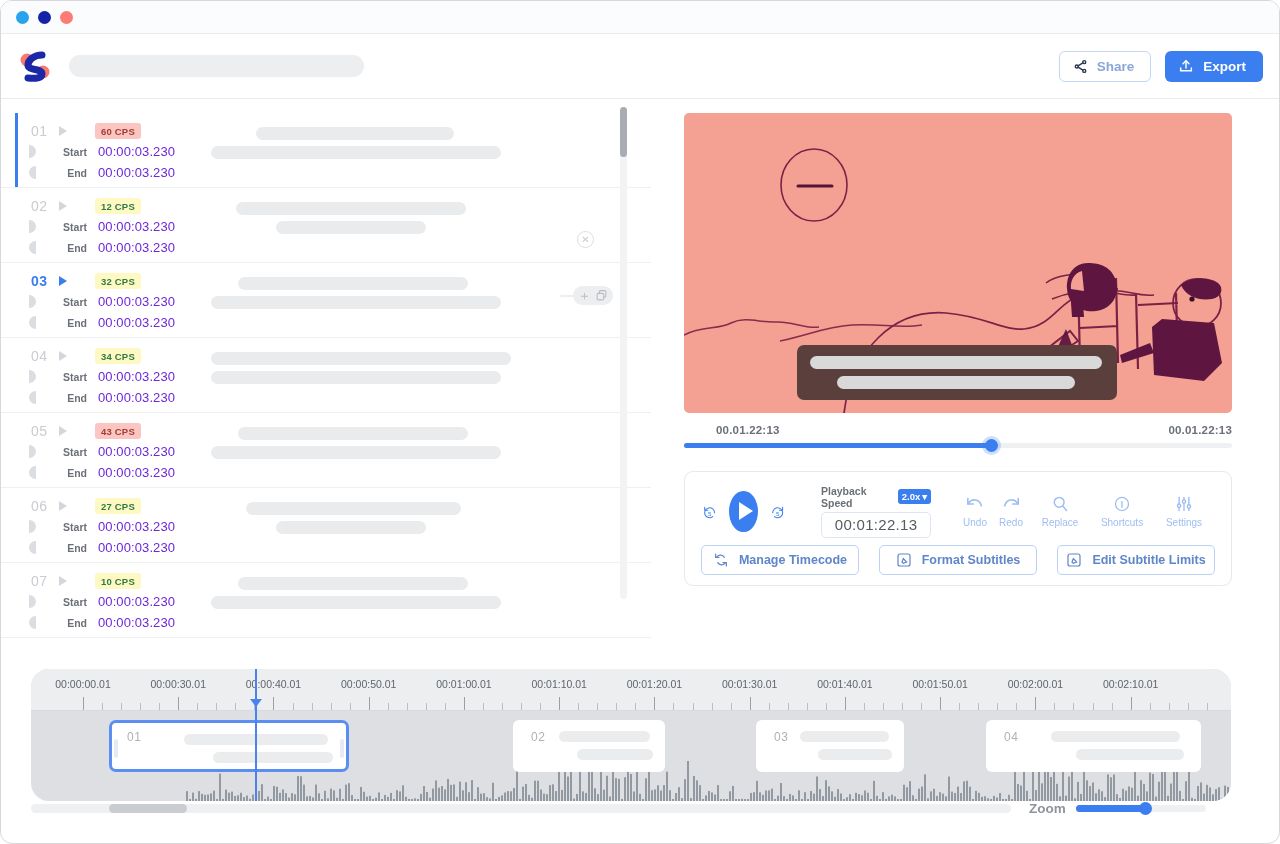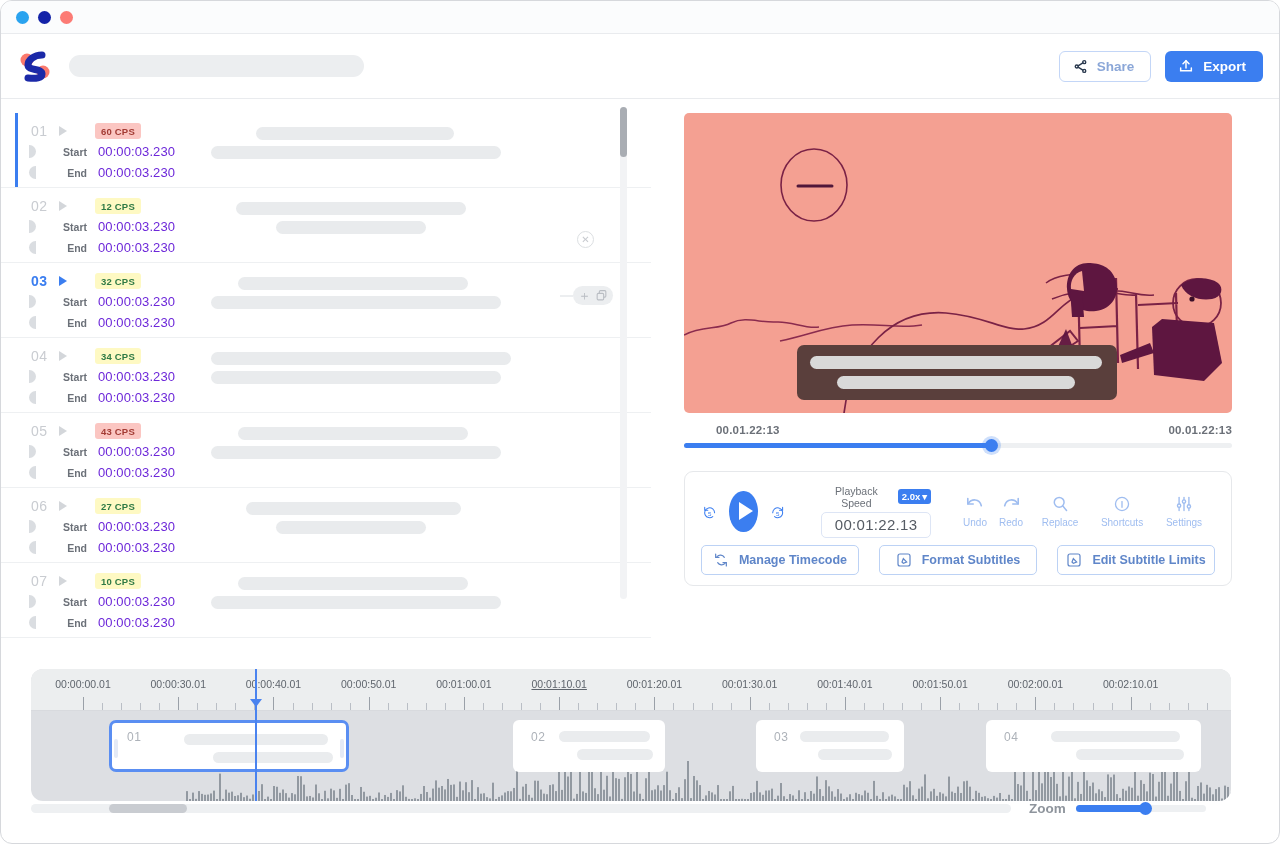--- a/index.html
+++ b/index.html
@@ -198,21 +198,21 @@
     display: flex; align-items: center; justify-content: center;
   }
   .play-btn::after {
     content: ""; margin-left: 4px;
     border-left: 14px solid #fff;
     border-top: 9px solid transparent;
     border-bottom: 9px solid transparent;
   }
   .speed-box { margin-left: 35px; }
   .speed-head { display: flex; align-items: center; gap: 6px; }
-  .speed-lbl { font-size: 10.5px; font-weight: normal; color: #6b7078; text-align: center; }
+  .speed-lbl { font-size: 10.5px; font-weight: bold; color: #6b7078; }
   .speed-badge {
     display: flex; align-items: center; gap: 2px;
     background: #3b7ef0; color: #fff;
     font-size: 9.5px; font-weight: bold;
     padding: 2px 4px; border-radius: 3px;
   }
   .tcbox {
     margin-top: 3px; width: 110px; height: 26px;
     border: 1px solid #dde5f5; border-radius: 5px;
     display: flex; align-items: center; justify-content: center;
@@ -229,21 +229,21 @@
     height: 30px; flex: 1;
     border: 1px solid #bcd2f5; border-radius: 5px;
     background: #fff; color: #5f86c9;
     font-size: 12.5px; font-weight: bold;
   }
 
   
   .timeline {
     position: absolute; left: 30px; top: 668px;
     width: 1200px; height: 132px;
-    background: #dddfe3; border-radius: 12px; overflow: hidden;
+    background: #dddfe3; border-radius: 18px; overflow: hidden;
   }
   .ruler {
     position: relative; height: 42px;
     background: #eceeef; border-bottom: 1px solid #d8dade;
   }
   .rl {
     position: absolute; top: 9px;
     font-size: 10.5px; color: #5f656d;
     transform: translateX(-50%); white-space: nowrap;
   }
@@ -639,21 +639,21 @@
         <div class="tick min" style="left: 356.762px;"></div>
         <div class="tick min" style="left: 375.81px;"></div>
         <div class="tick min" style="left: 394.857px;"></div>
         <div class="tick min" style="left: 413.905px;"></div>
         <div class="rl" style="left: 432.952px;">00:01:00.01</div>
         <div class="tick maj" style="left: 432.952px;"></div>
         <div class="tick min" style="left: 452px;"></div>
         <div class="tick min" style="left: 471.048px;"></div>
         <div class="tick min" style="left: 490.095px;"></div>
         <div class="tick min" style="left: 509.143px;"></div>
-        <div class="rl" style="left: 528.19px; text-decoration: underline;">00:01:10.01</div>
+        <div class="rl" style="left: 528.19px;">00:01:10.01</div>
         <div class="tick maj" style="left: 528.19px;"></div>
         <div class="tick min" style="left: 547.238px;"></div>
         <div class="tick min" style="left: 566.286px;"></div>
         <div class="tick min" style="left: 585.333px;"></div>
         <div class="tick min" style="left: 604.381px;"></div>
         <div class="rl" style="left: 623.429px;">00:01:20.01</div>
         <div class="tick maj" style="left: 623.429px;"></div>
         <div class="tick min" style="left: 642.476px;"></div>
         <div class="tick min" style="left: 661.524px;"></div>
         <div class="tick min" style="left: 680.571px;"></div>

